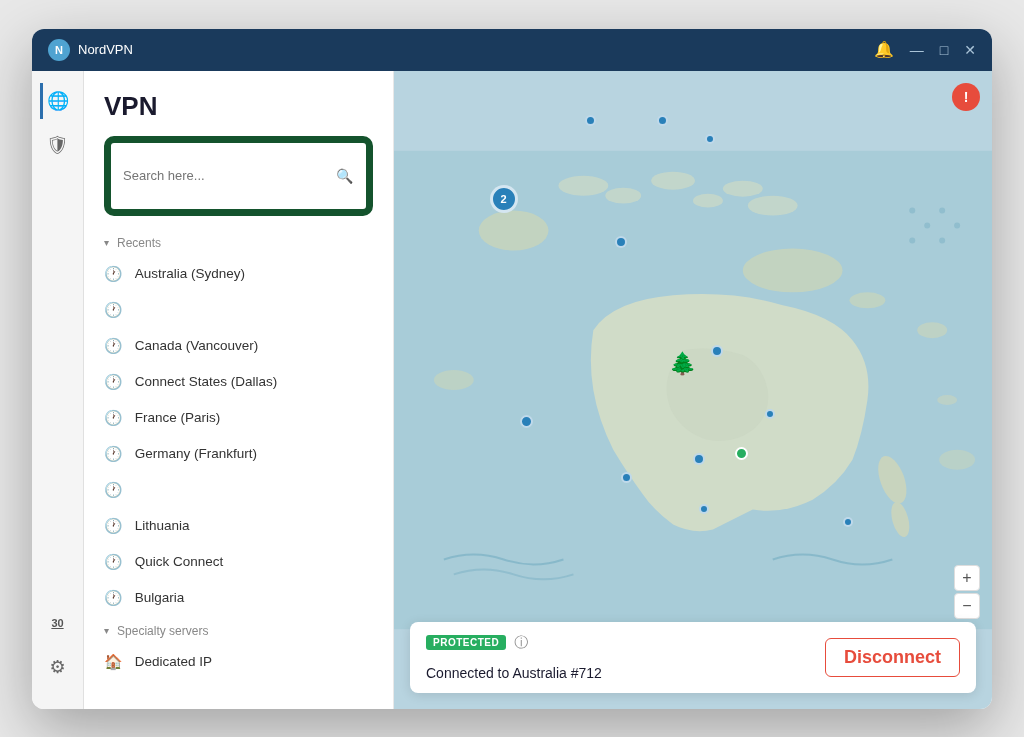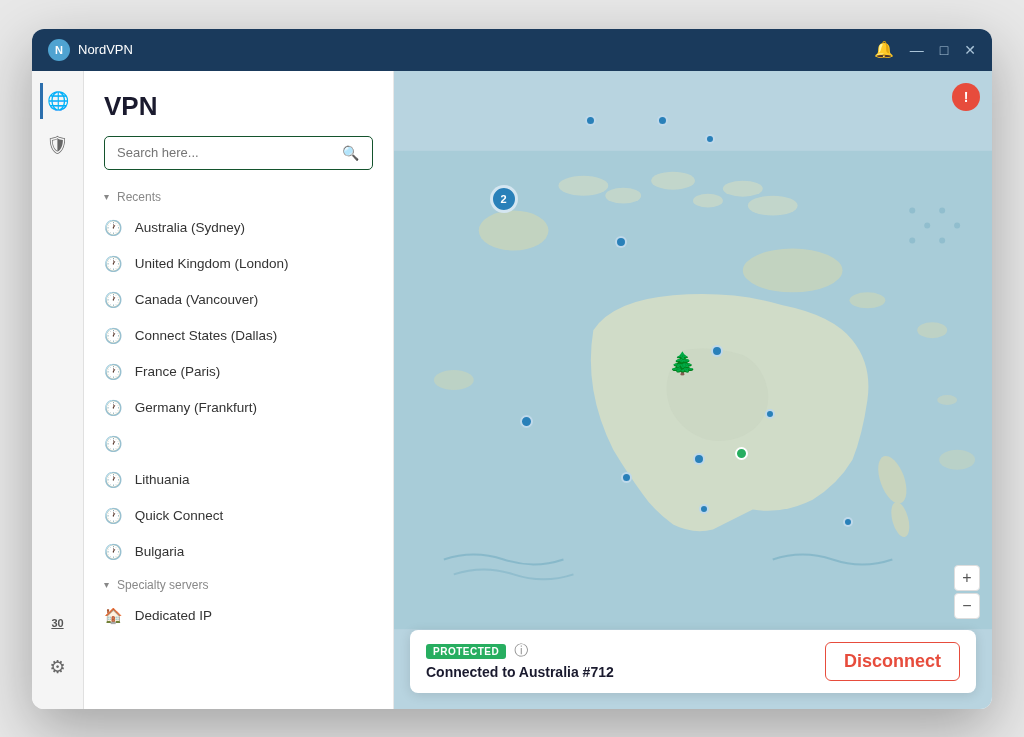--- a/index.html
+++ b/index.html
@@ -126,23 +126,23 @@
     }
     .panel-title {
       font-size: 26px;
       font-weight: 700;
       color: #1a1a2e;
       margin-bottom: 14px;
     }
     .search-box {
       display: flex;
       align-items: center;
-      border: 1px solid #14532d;
-      border-radius: 5px;
-      padding: 8px 12px;
+      border: 7px solid #14532d;
+      border-radius: 10px;
+      padding: 25px 12px;
       gap: 8px;
       background: #fff;
     }
     .search-input {
       flex: 1;
       border: none;
       outline: none;
       font-size: 13px;
       color: #666;
       background: transparent;
@@ -225,22 +225,23 @@
       border-radius: 3px;
       letter-spacing: 0.5px;
     }
     .info-icon {
       color: #888;
       font-size: 14px;
       cursor: pointer;
     }
     .connection-text {
       font-size: 14px;
-      font-weight: 700;
+      font-weight: 400;
       color: #1a1a2e;
+      margin-top: 9px;
     }
     .disconnect-btn {
       background: none;
       border: 1px solid #e74c3c;
       color: #e74c3c;
       padding: 8px 18px;
       border-radius: 6px;
       font-size: 18px;
       font-weight: 600;
       cursor: pointer;
@@ -374,21 +375,20 @@
           <span class="chevron">▾</span>
           <span>Recents</span>
         </div>
 
         <div class="list-item">
           <span class="item-icon">🕐</span>
           <span class="item-text">Australia (Sydney)</span>
         </div>
         <div class="list-item">
           <span class="item-icon">🕐</span>
-          <span class="item-text">United Kingdom (London)</span>
         </div>
         <div class="list-item">
           <span class="item-icon">🕐</span>
           <span class="item-text">Canada (Vancouver)</span>
         </div>
         <div class="list-item">
           <span class="item-icon">🕐</span>
           <span class="item-text">Connect States (Dallas)</span>
         </div>
         <div class="list-item">

